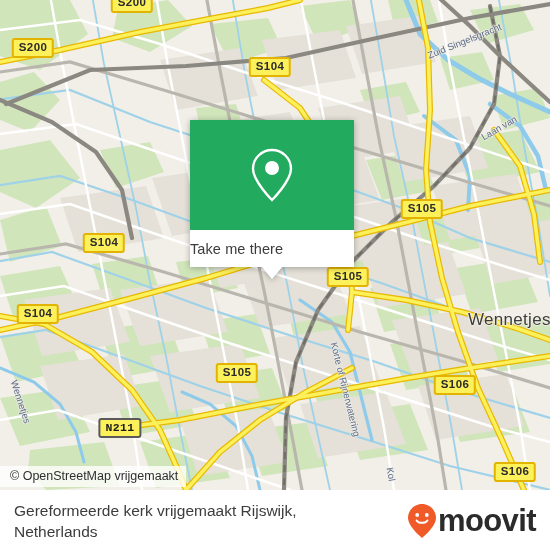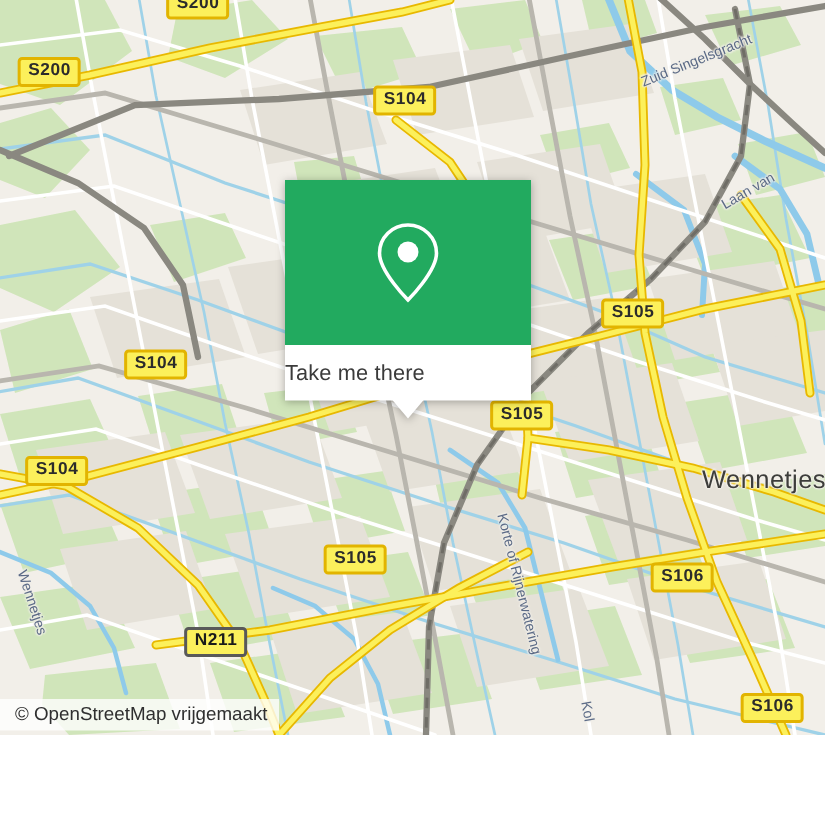--- a/index.html
+++ b/index.html
@@ -308,21 +308,21 @@
     <div id="shield-layer">
         <div class="shield" style="left: 132px; top: 3px;">S200</div>
         <div class="shield" style="left: 33px; top: 48px;">S200</div>
         <div class="shield" style="left: 270px; top: 67px;">S104</div>
         <div class="shield" style="left: 422px; top: 209px;">S105</div>
         <div class="shield" style="left: 104px; top: 243px;">S104</div>
         <div class="shield" style="left: 348px; top: 277px;">S105</div>
         <div class="shield" style="left: 38px; top: 314px;">S104</div>
         <div class="shield" style="left: 237px; top: 373px;">S105</div>
         <div class="shield" style="left: 455px; top: 385px;">S106</div>
-        <div class="shield n-road" style="left: 144px; top: 428px;">N211</div>
+        <div class="shield n-road" style="left: 120px; top: 428px; font-family: Liberation Mono, monospace;">N211</div>
         <div class="shield" style="left: 515px; top: 472px;">S106</div>
       </div>
 
     <div id="label-layer">
         <div class="map-label label-water" style="left: 428px; top: 50px; transform: rotate(-22deg);">Zuid Singelsgracht</div>
         <div class="map-label label-water" style="left: 482px; top: 132px; transform: rotate(-30deg);">Laan van</div>
         <div class="map-label label-city" style="left: 468px; top: 310px; transform: rotate(0deg);">Wennetjes</div>
         <div class="map-label label-water" style="left: 14px; top: 375px; transform: rotate(72deg);">Wennetjes</div>
         <div class="map-label label-water" style="left: 334px; top: 337px; transform: rotate(76deg);">Korte of Rijnerwatering</div>
         <div class="map-label label-water" style="left: 390px; top: 462px; transform: rotate(80deg);">Kol</div>
@@ -337,14 +337,26 @@
       </div>
       <div class="popup-bottom">
         <span class="popup-cta">Take me there</span>
       </div>
       <div class="popup-tail"></div>
     </div>
 
     <div class="osm-attr">© OpenStreetMap vrijgemaakt</div>
   </div>
 
+  <div class="footer">
+    <div class="footer-title">Gereformeerde kerk vrijgemaakt Rijswijk, Netherlands</div>
+    <div class="brand">
+      <svg width="30" height="36" viewBox="0 0 30 36">
+        <path d="M15 1 C7.3 1 1 7.2 1 14.8 C1 23.8 15 35 15 35 C15 35 29 23.8 29 14.8 C29 7.2 22.7 1 15 1 Z" fill="#ef5a28"></path>
+        <circle cx="10.2" cy="12" r="1.9" fill="#ffffff"></circle>
+        <circle cx="19.8" cy="12" r="1.9" fill="#ffffff"></circle>
+        <path d="M9.6 17.4 C11.6 20.6 18.4 20.6 20.4 17.4" fill="none" stroke="#ffffff" stroke-width="1.9" stroke-linecap="round"></path>
+      </svg>
+      <span class="brand-word">moovit</span>
+    </div>
+  </div>
 
 </div>
 
 </body></html>

